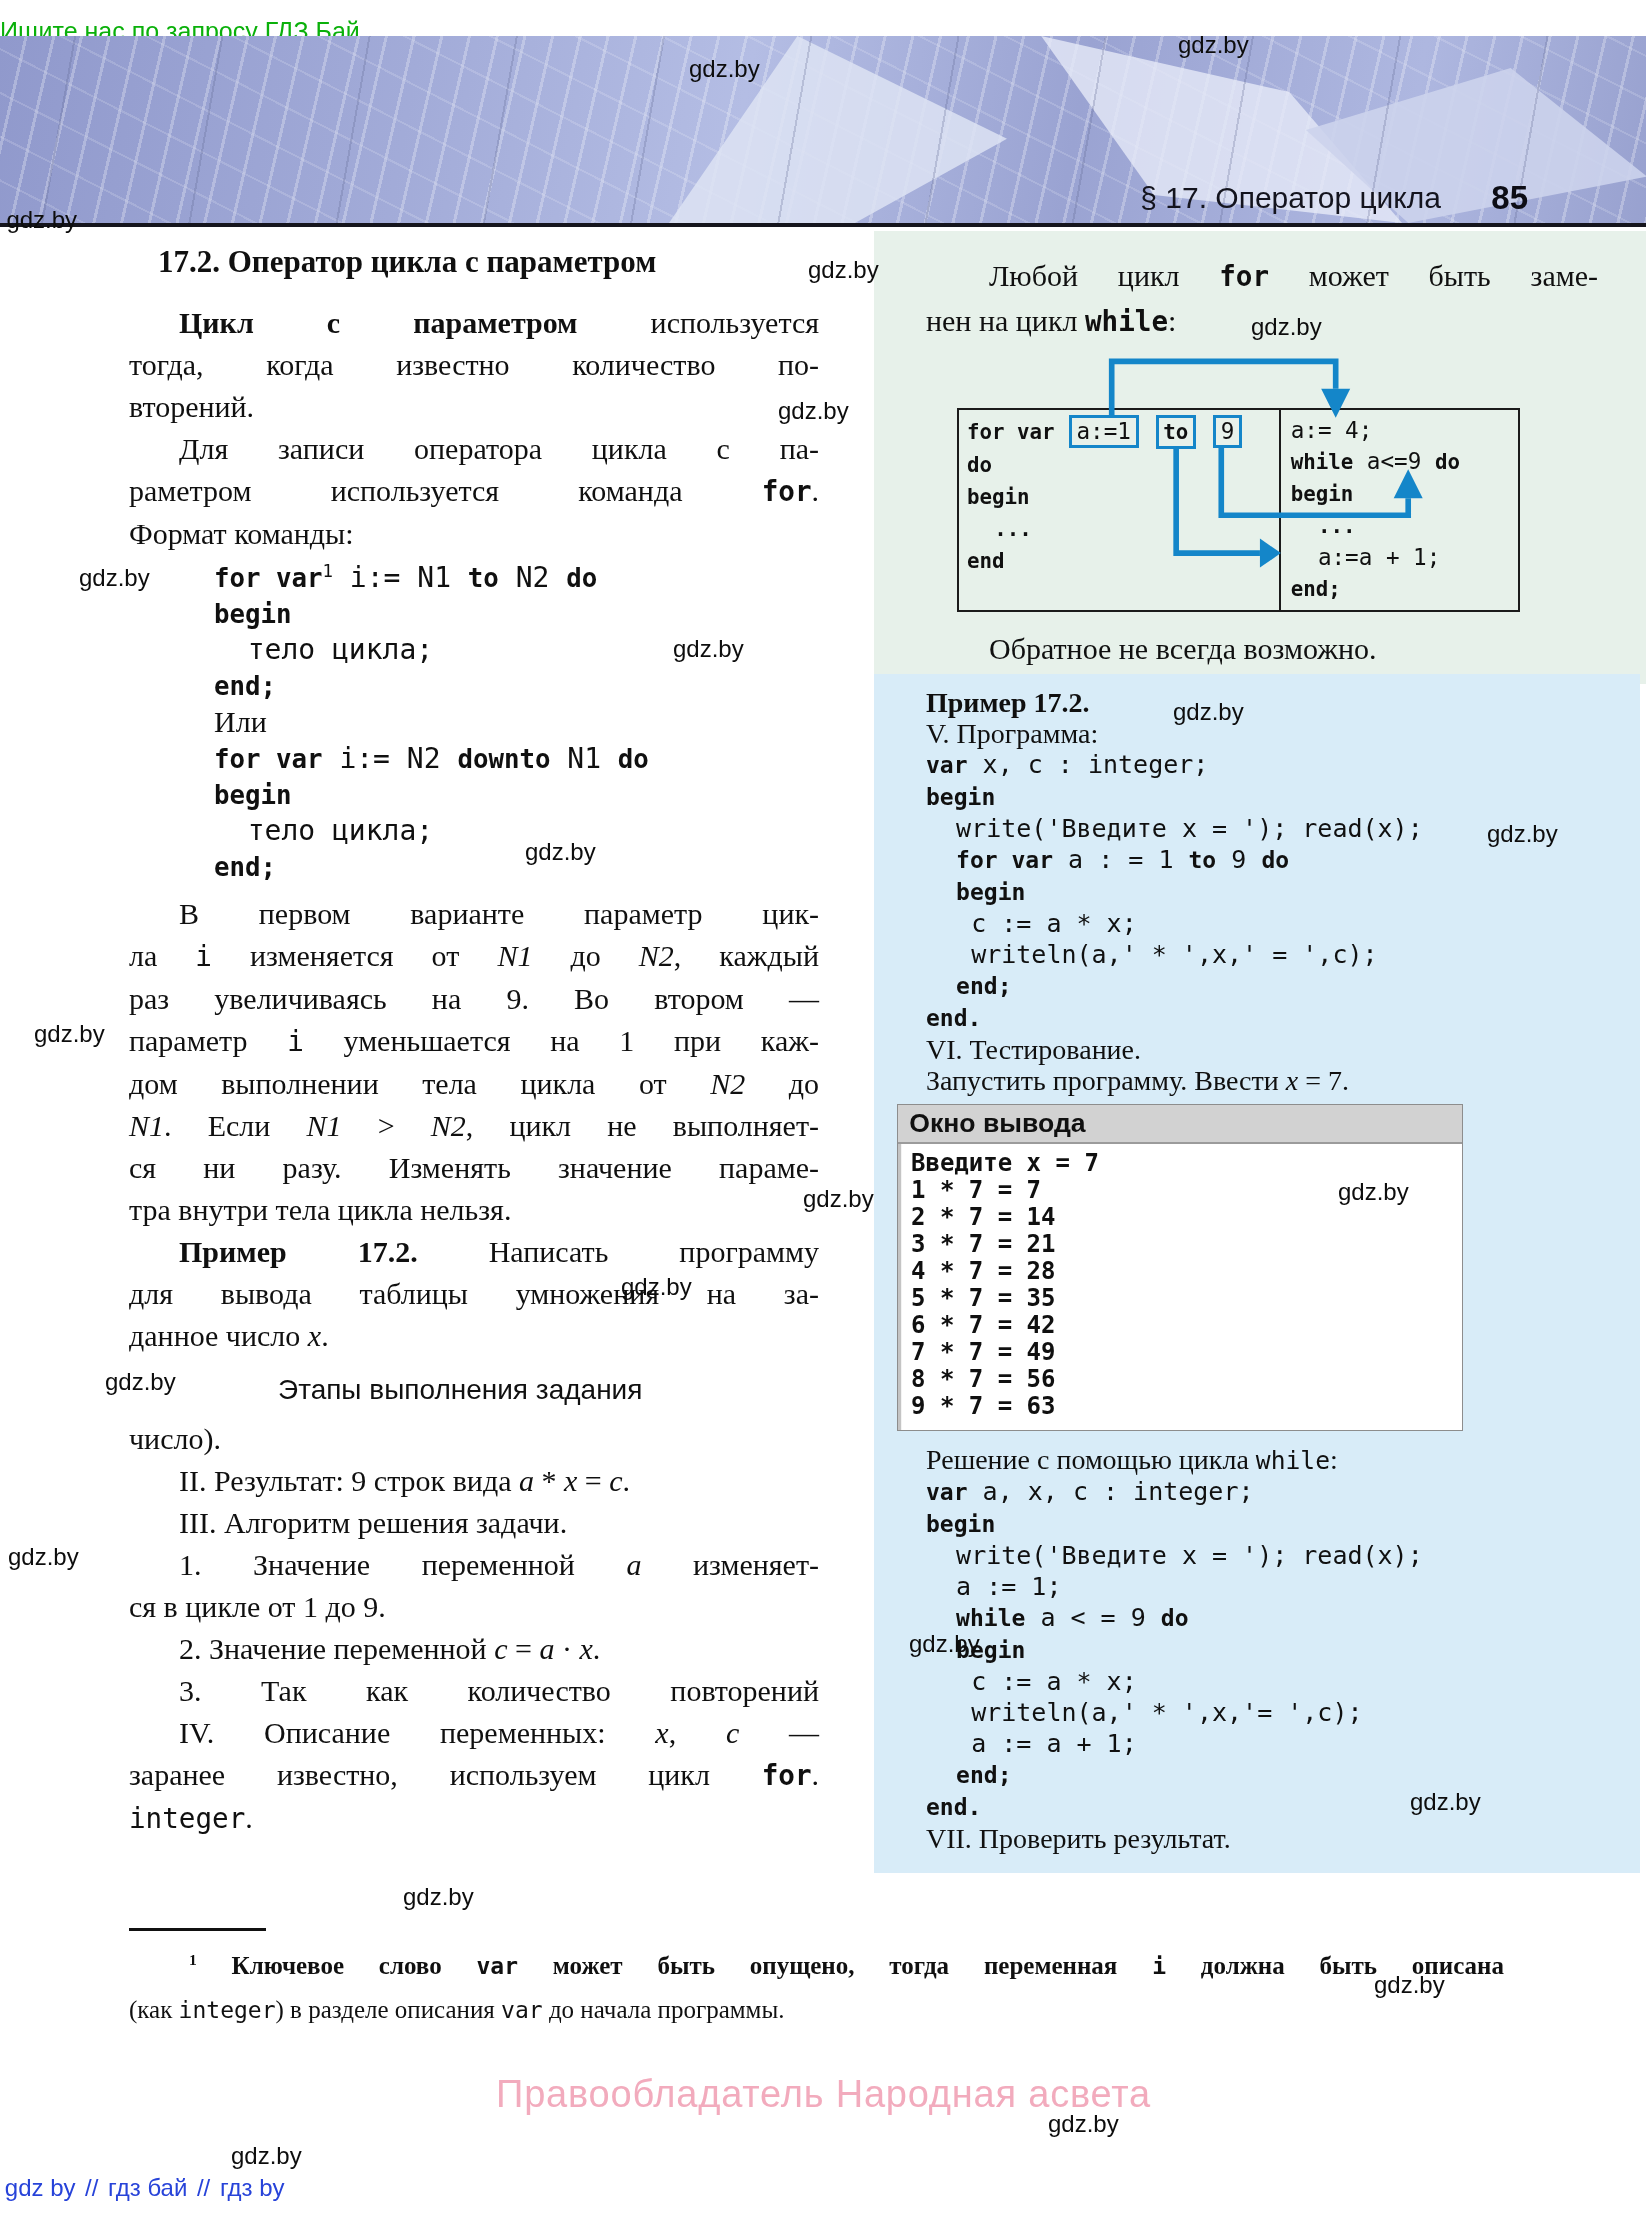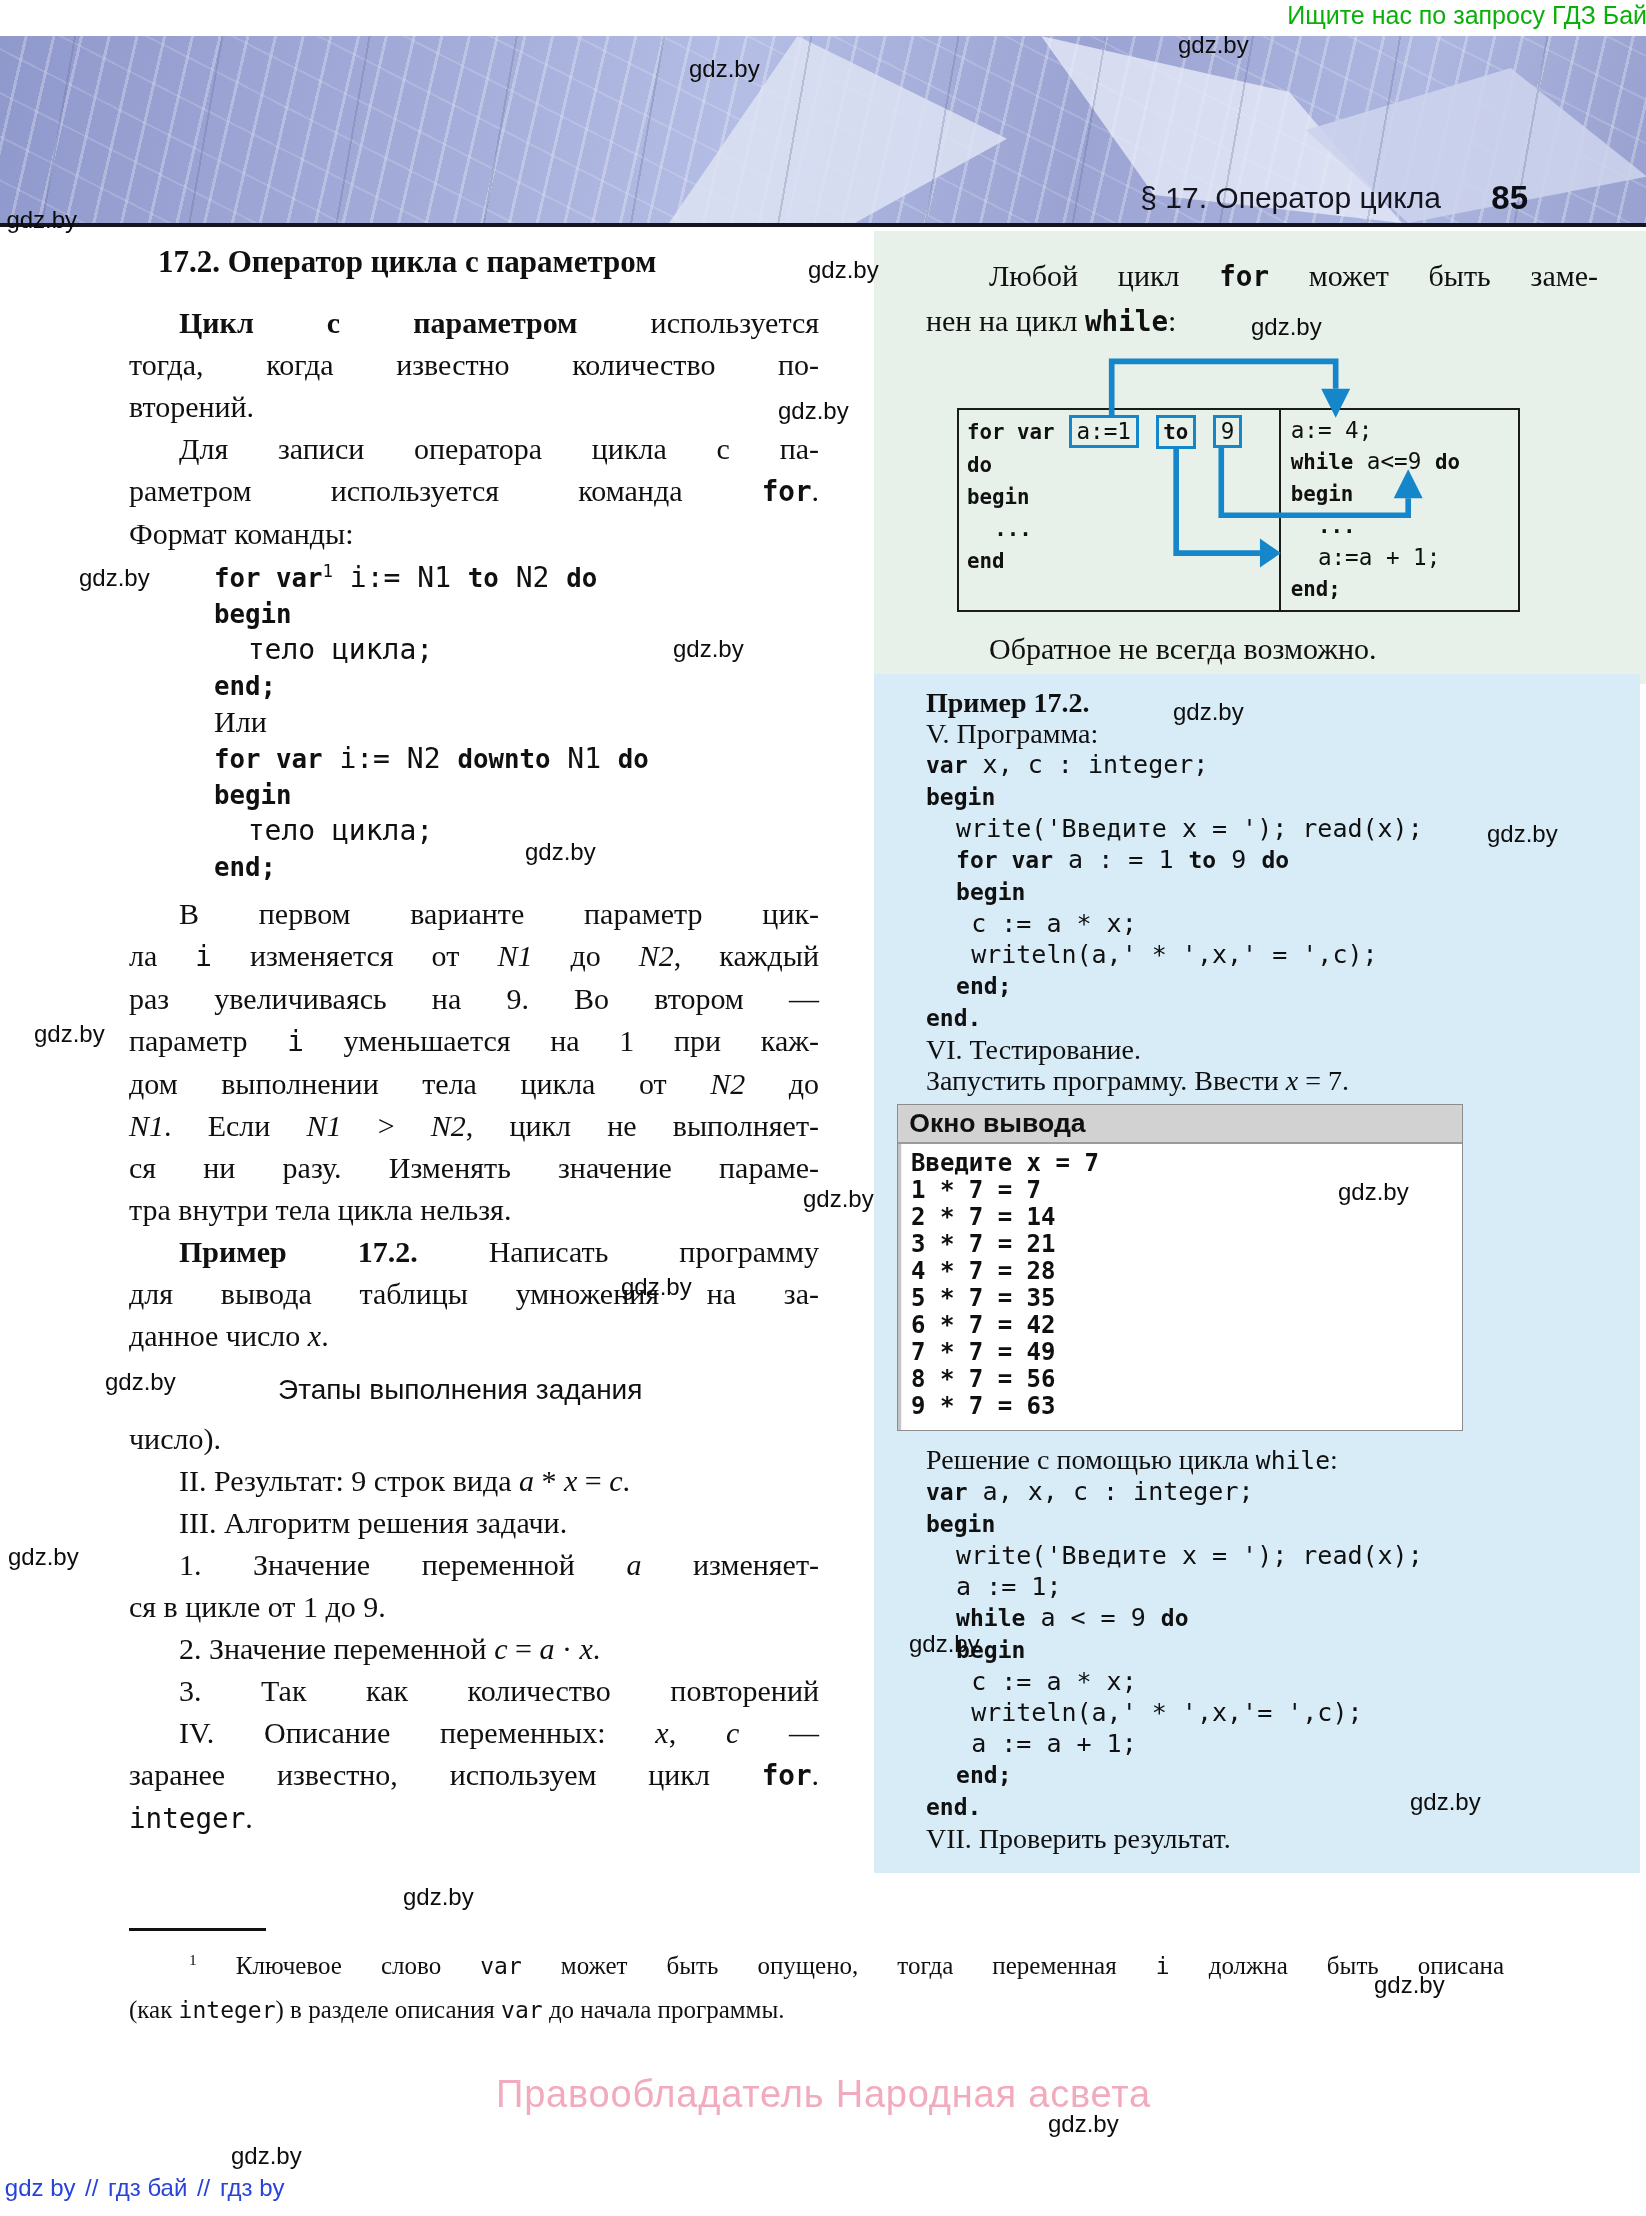--- a/index.html
+++ b/index.html
@@ -1,20 +1,20 @@
 <!DOCTYPE html>
 <html style="--accent: #1486c9; --greenbg: #e7f1ea; --bluebg: #d8ecf8; --promo: #0ab00a; --pink: #f2abbd; --link: #2743d9; --titlebar: #d2d2d2;font-size:13px"><head>
 <meta charset="utf-8">
 <style>
   html,body{margin:0;padding:0;background:#fff;}
   .page{position:relative;width:1647px;height:2216px;background:#ffffff;overflow:hidden;
         font-family:"Liberation Serif",serif;color:#101010;}
 
   
-  .promo{position:absolute;top:1px;left:0;width:100%;text-align:right;
+  .promo{position:absolute;top:17px;left:0;width:100%;text-align:left;
          font:25px "Liberation Sans",sans-serif;color:var(--promo);}
 
   
   .banner{position:absolute;left:0;top:36px;width:1647px;height:187px;overflow:hidden;
           border-bottom:4.8px solid #15151d;
           background:linear-gradient(100deg,#9099cc 0%,#a2abd8 25%,#b4bde4 45%,#9aa3d2 65%,#aeb7e0 85%,#98a1cf 100%);}
   .banner::before{content:"";position:absolute;inset:0;opacity:.7;
      background:repeating-linear-gradient(103deg,rgba(255,255,255,0) 0 24px,rgba(255,255,255,.38) 24px 27px),
                 repeating-linear-gradient(27deg,rgba(255,255,255,0) 0 37px,rgba(255,255,255,.22) 37px 39px);}
   .b-lines{position:absolute;inset:0;opacity:.5;
@@ -77,21 +77,21 @@
   .owin-title{background:var(--titlebar);font:bold 26.6px/37px "Liberation Sans",sans-serif;
               padding-left:11.3px;border-bottom:2.4px solid #9b9b9b;color:#101010;}
   .owin-body{padding:6.4px 8px 9.7px 13px;}
   .owin-body .line{font:bold 24px/27px "DejaVu Sans Mono",monospace;white-space:pre;
                    text-align:left;text-align-last:auto;}
 
   
   .fnrule{position:absolute;left:129px;top:1928px;width:137px;height:3.2px;background:#111;}
   .footnote{position:absolute;left:129px;top:1944px;width:1375px;}
   .footnote .line{font-size:25px;line-height:44px;}
-  .footnote .line.ind{text-indent:60px;}
+  .footnote .line.ind{text-indent:60px;font-weight:bold;}
 
   
   .copyright{position:absolute;left:0;top:2073px;width:100%;text-align:center;
              font:38px "Liberation Sans",sans-serif;color:var(--pink);letter-spacing:0.8px;}
   .links{position:absolute;left:0;top:2174px;width:100%;text-align:left;
          font:24px "Liberation Sans",sans-serif;color:var(--link);}
   .links a{color:var(--link);text-decoration:none;margin:0 4.8px;}
   .links .sep{margin:0 4.8px;}
 
   

